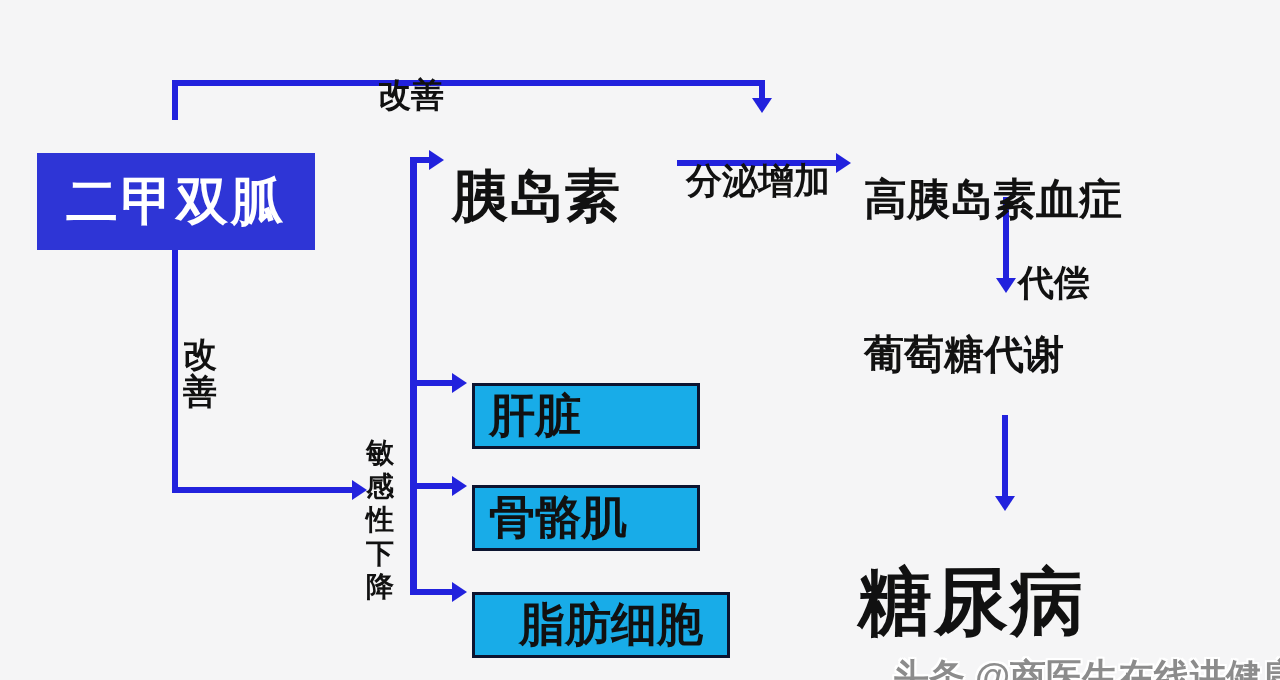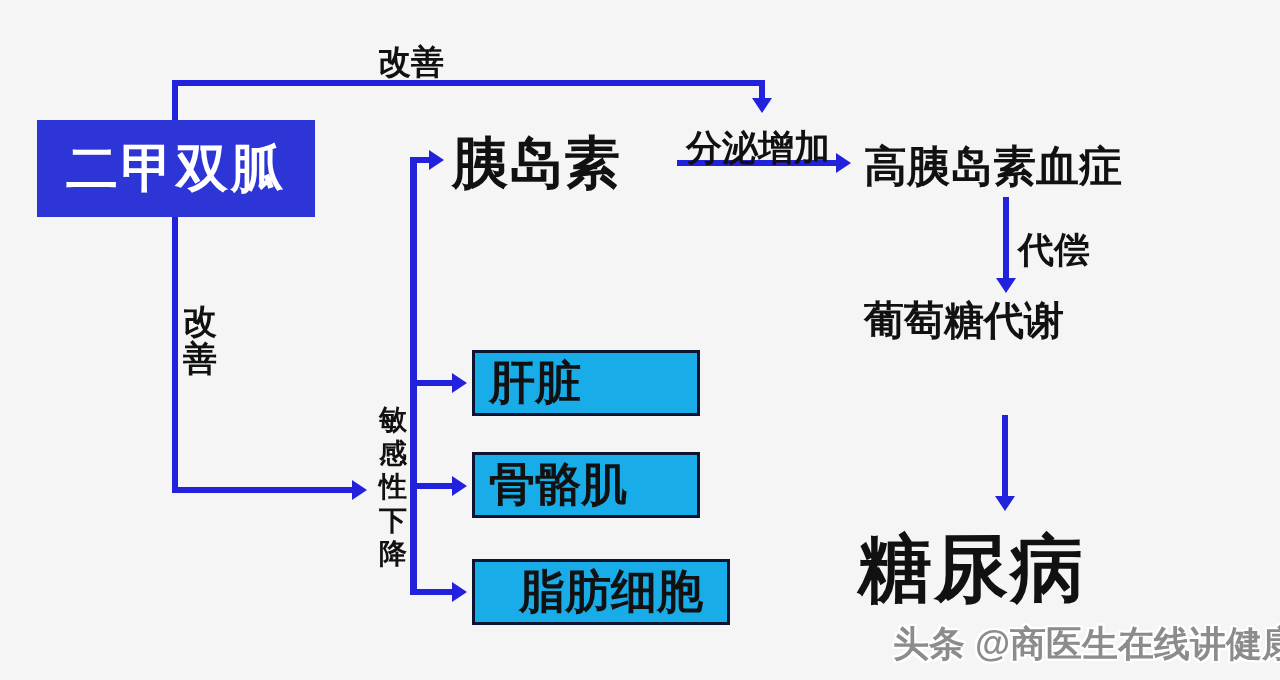--- a/index.html
+++ b/index.html
@@ -9,48 +9,48 @@
     --target-box-fill:#18ace8;
     --target-box-border:#0c1430;
     --text:#111111;
     --watermark:#8c8c8c;
   }
   html,body{margin:0;padding:0;}
   body{font-family:"Liberation Sans",sans-serif;background:#fff;}
   .stage{position:relative;width:1280px;height:680px;background:var(--background);overflow:hidden;}
 
   
-  .abs{position:absolute;}
+  .abs{position:absolute;margin-top:33px;}
 
   
   .line{position:absolute;background:var(--arrow);}
   .tri{position:absolute;width:0;height:0;}
   .tri.right{border-top:10px solid transparent;border-bottom:10px solid transparent;border-left:15px solid var(--arrow);}
   .tri.down{border-left:10px solid transparent;border-right:10px solid transparent;border-top:15px solid var(--arrow);}
 
   
   .metformin{
     left:37px;top:120px;width:278px;height:97px;
     background:var(--metformin-box);
     color:#ffffff;font-size:52px;font-weight:bold;letter-spacing:3px;
     display:flex;align-items:center;justify-content:center;
   }
-  .plain{color:var(--text);white-space:nowrap;font-family:Liberation Serif, serif;}
+  .plain{color:var(--text);white-space:nowrap;}
   .insulin{left:452px;top:126px;font-size:56px;font-weight:600;}
   .hyper{left:864px;top:138px;font-size:43px;font-weight:600;}
   .maintain{left:864px;top:296px;font-size:40px;font-weight:600;line-height:1.25;}
   .diabetes{left:858px;top:520px;font-size:74px;font-weight:bold;letter-spacing:2px;}
   .lbl{color:var(--text);white-space:nowrap;font-weight:600;}
   .lbl-improve-top{left:378px;top:40px;font-size:33px;}
   .lbl-secretion{left:686px;top:124px;font-size:36px;}
   .lbl-compensation{left:1018px;top:226px;font-size:36px;}
   .lbl-decompensation{left:1018px;top:444px;font-size:36px;}
   .vtext{color:var(--text);font-weight:600;word-break:break-all;white-space:normal;}
   .lbl-improve-left{left:183px;top:303px;width:40px;font-size:34px;line-height:1.1;}
-  .lbl-sensitivity{left:379px;top:403px;width:30px;font-size:28px;line-height:1.2;}
+  .lbl-sensitivity{left:366px;top:403px;width:30px;font-size:28px;line-height:1.2;}
 
   .target-box{
     left:472px;width:208px;height:60px;
     background:var(--target-box-fill);
     border:3px solid var(--target-box-border);
     color:var(--text);font-size:46px;font-weight:600;
     display:flex;align-items:center;padding-left:14px;box-sizing:content-box;
   }
   .box-liver{top:350px;}
   .box-muscle{top:452px;}

